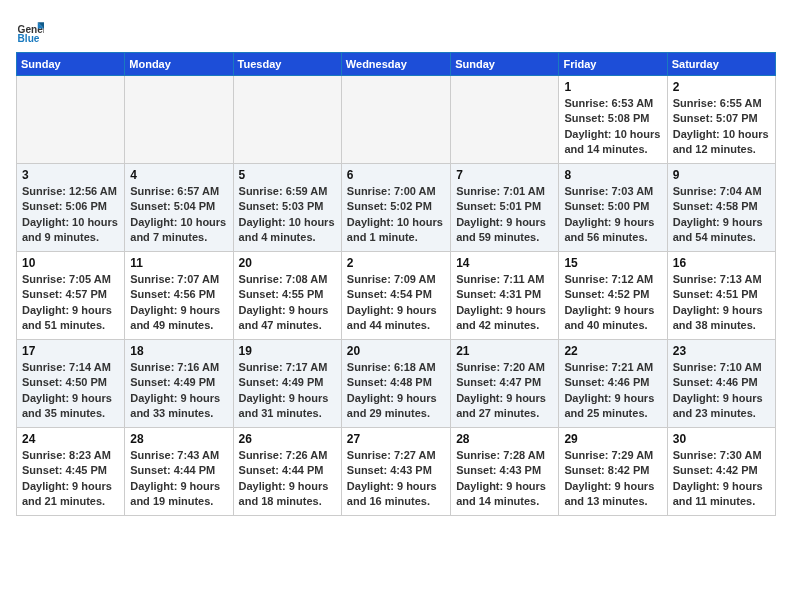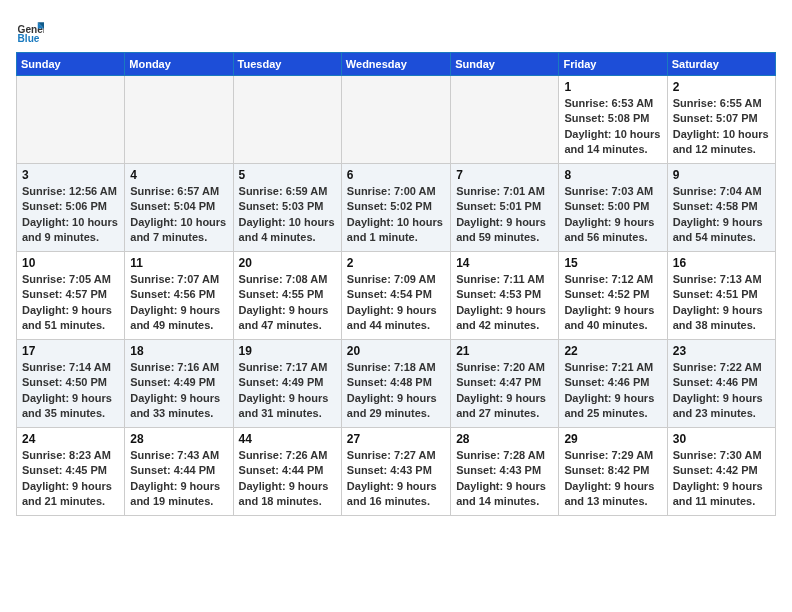--- a/index.html
+++ b/index.html
@@ -207,21 +207,21 @@
         </td>
         <td>
           <div class="day-number">2</div>
           <div class="day-info">Sunrise: 7:09 AM
 Sunset: 4:54 PM
 Daylight: 9 hours and 44 minutes.</div>
         </td>
         <td>
           <div class="day-number">14</div>
           <div class="day-info">Sunrise: 7:11 AM
-Sunset: 4:53 PM
+Sunset: 4:31 PM
 Daylight: 9 hours and 42 minutes.</div>
         </td>
         <td>
           <div class="day-number">15</div>
           <div class="day-info">Sunrise: 7:12 AM
 Sunset: 4:52 PM
 Daylight: 9 hours and 40 minutes.</div>
         </td>
         <td>
           <div class="day-number">16</div>
@@ -244,58 +244,58 @@
 Daylight: 9 hours and 33 minutes.</div>
         </td>
         <td>
           <div class="day-number">19</div>
           <div class="day-info">Sunrise: 7:17 AM
 Sunset: 4:49 PM
 Daylight: 9 hours and 31 minutes.</div>
         </td>
         <td>
           <div class="day-number">20</div>
-          <div class="day-info">Sunrise: 7:18 AM
+          <div class="day-info">Sunrise: 6:18 AM
 Sunset: 4:48 PM
 Daylight: 9 hours and 29 minutes.</div>
         </td>
         <td>
           <div class="day-number">21</div>
           <div class="day-info">Sunrise: 7:20 AM
 Sunset: 4:47 PM
 Daylight: 9 hours and 27 minutes.</div>
         </td>
         <td>
           <div class="day-number">22</div>
           <div class="day-info">Sunrise: 7:21 AM
 Sunset: 4:46 PM
 Daylight: 9 hours and 25 minutes.</div>
         </td>
         <td>
           <div class="day-number">23</div>
-          <div class="day-info">Sunrise: 7:22 AM
+          <div class="day-info">Sunrise: 7:10 AM
 Sunset: 4:46 PM
 Daylight: 9 hours and 23 minutes.</div>
         </td>
       </tr>
       <tr>
         <td>
           <div class="day-number">24</div>
           <div class="day-info">Sunrise: 8:23 AM
 Sunset: 4:45 PM
 Daylight: 9 hours and 21 minutes.</div>
         </td>
         <td>
           <div class="day-number">28</div>
           <div class="day-info">Sunrise: 7:43 AM
 Sunset: 4:44 PM
 Daylight: 9 hours and 19 minutes.</div>
         </td>
         <td>
-          <div class="day-number">44</div>
+          <div class="day-number">26</div>
           <div class="day-info">Sunrise: 7:26 AM
 Sunset: 4:44 PM
 Daylight: 9 hours and 18 minutes.</div>
         </td>
         <td>
           <div class="day-number">27</div>
           <div class="day-info">Sunrise: 7:27 AM
 Sunset: 4:43 PM
 Daylight: 9 hours and 16 minutes.</div>
         </td>

